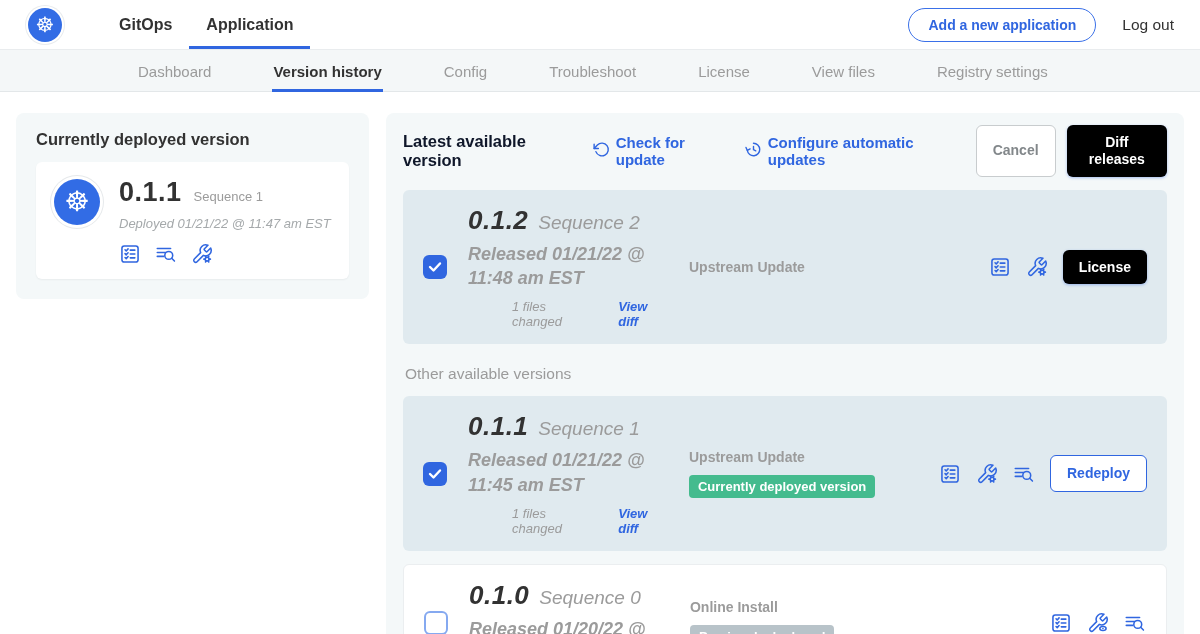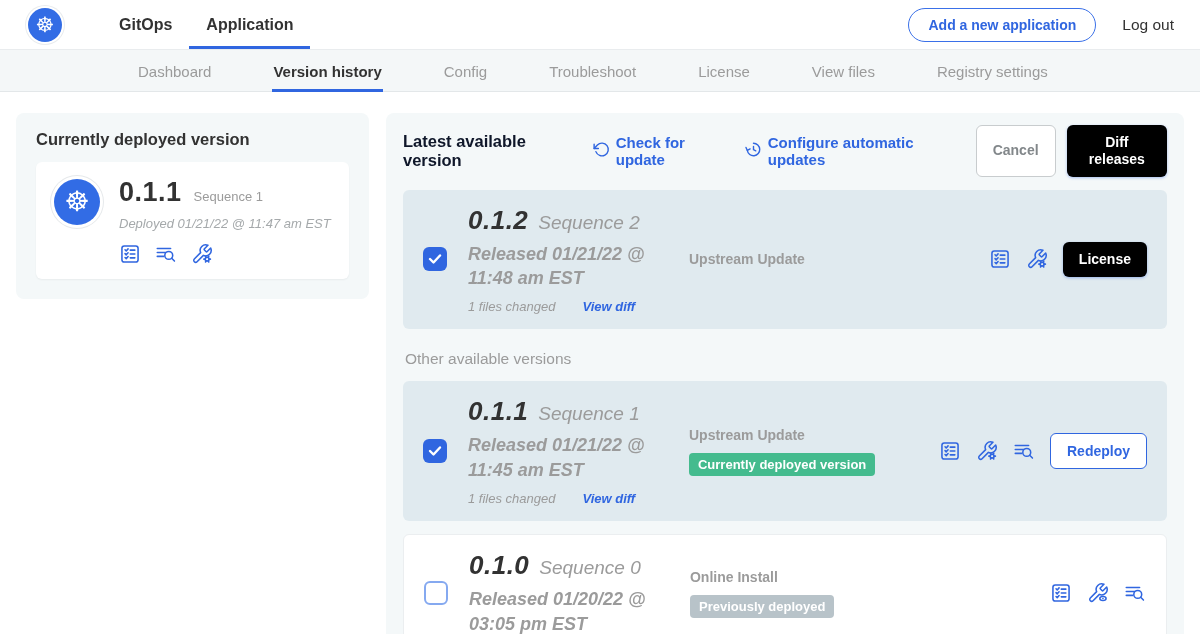--- a/index.html
+++ b/index.html
@@ -58,21 +58,21 @@
   .vrow.plain { background:#fff; border:1px solid #EBEEF0; }
   .checkbox { width:24px; height:24px; border-radius:6px; flex:none; margin-right:21px; cursor:pointer;
     display:flex; align-items:center; justify-content:center; }
   .checkbox.checked { background:#3066E0; }
   .checkbox.unchecked { background:#fff; border:2px solid #85A9F0; }
   .vinfo { display:flex; flex-direction:column; flex:0 0 198px;font-style:italic; }
   .vline { display:flex; align-items:baseline; gap:10px; }
   .vnum { font-size:26px; font-weight:bold; color:#323232; letter-spacing:.5px; }
   .vseq { font-size:19px; color:#9B9B9B; }
   .vreleased { font-size:18px; font-weight:bold; color:#9B9B9B; margin-top:6px; max-width:188px; line-height:1.38; }
-  .vfiles { margin-top:8px; display:flex; gap:27px; font-size:13px; align-items:baseline; }
+  .vfiles { margin-top:8px; display:flex; gap:27px; font-size:13px; align-items:baseline;margin-left:44px; }
   .vfiles .fc { color:#9B9B9B; }
   .viewdiff { color:#3066E0; font-weight:bold; cursor:pointer; }
   .vsource { display:flex; flex-direction:column; margin-left:23px; width:250px; }
   .srclabel { font-size:14px; font-weight:bold; color:#9B9B9B; }
   .badge { margin-top:10px; align-self:flex-start; color:#fff; font-weight:bold; font-size:13px;
     padding:4px 9px; border-radius:4px; }
   .badge.green { background:#44BB8E; }
   .badge.gray  { background:#B8C3C9; }
   .vactions { margin-left:auto; display:flex; align-items:center; gap:15px; }
   .icon-btn { width:22px; height:22px; display:inline-flex; cursor:pointer; }

